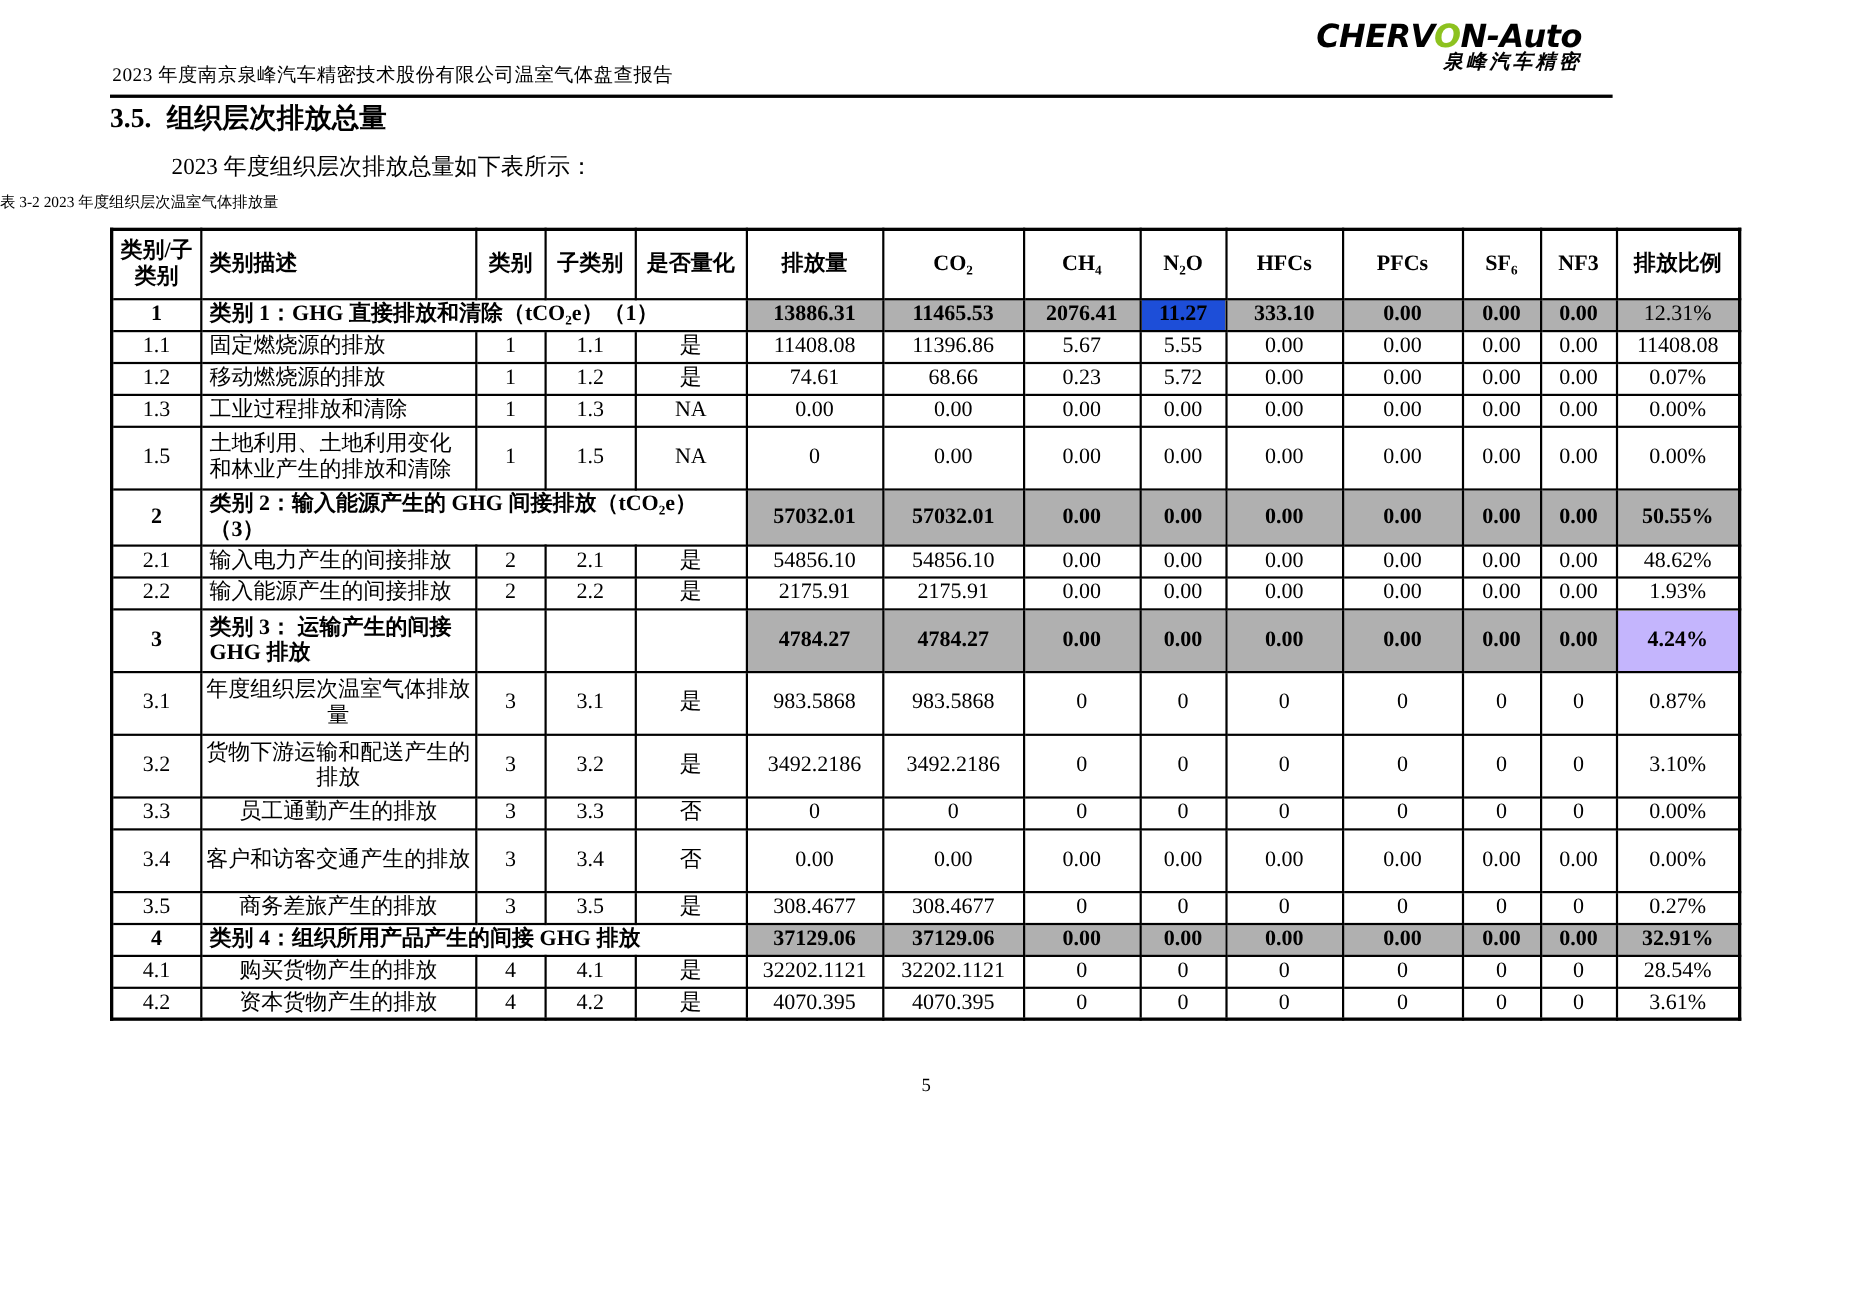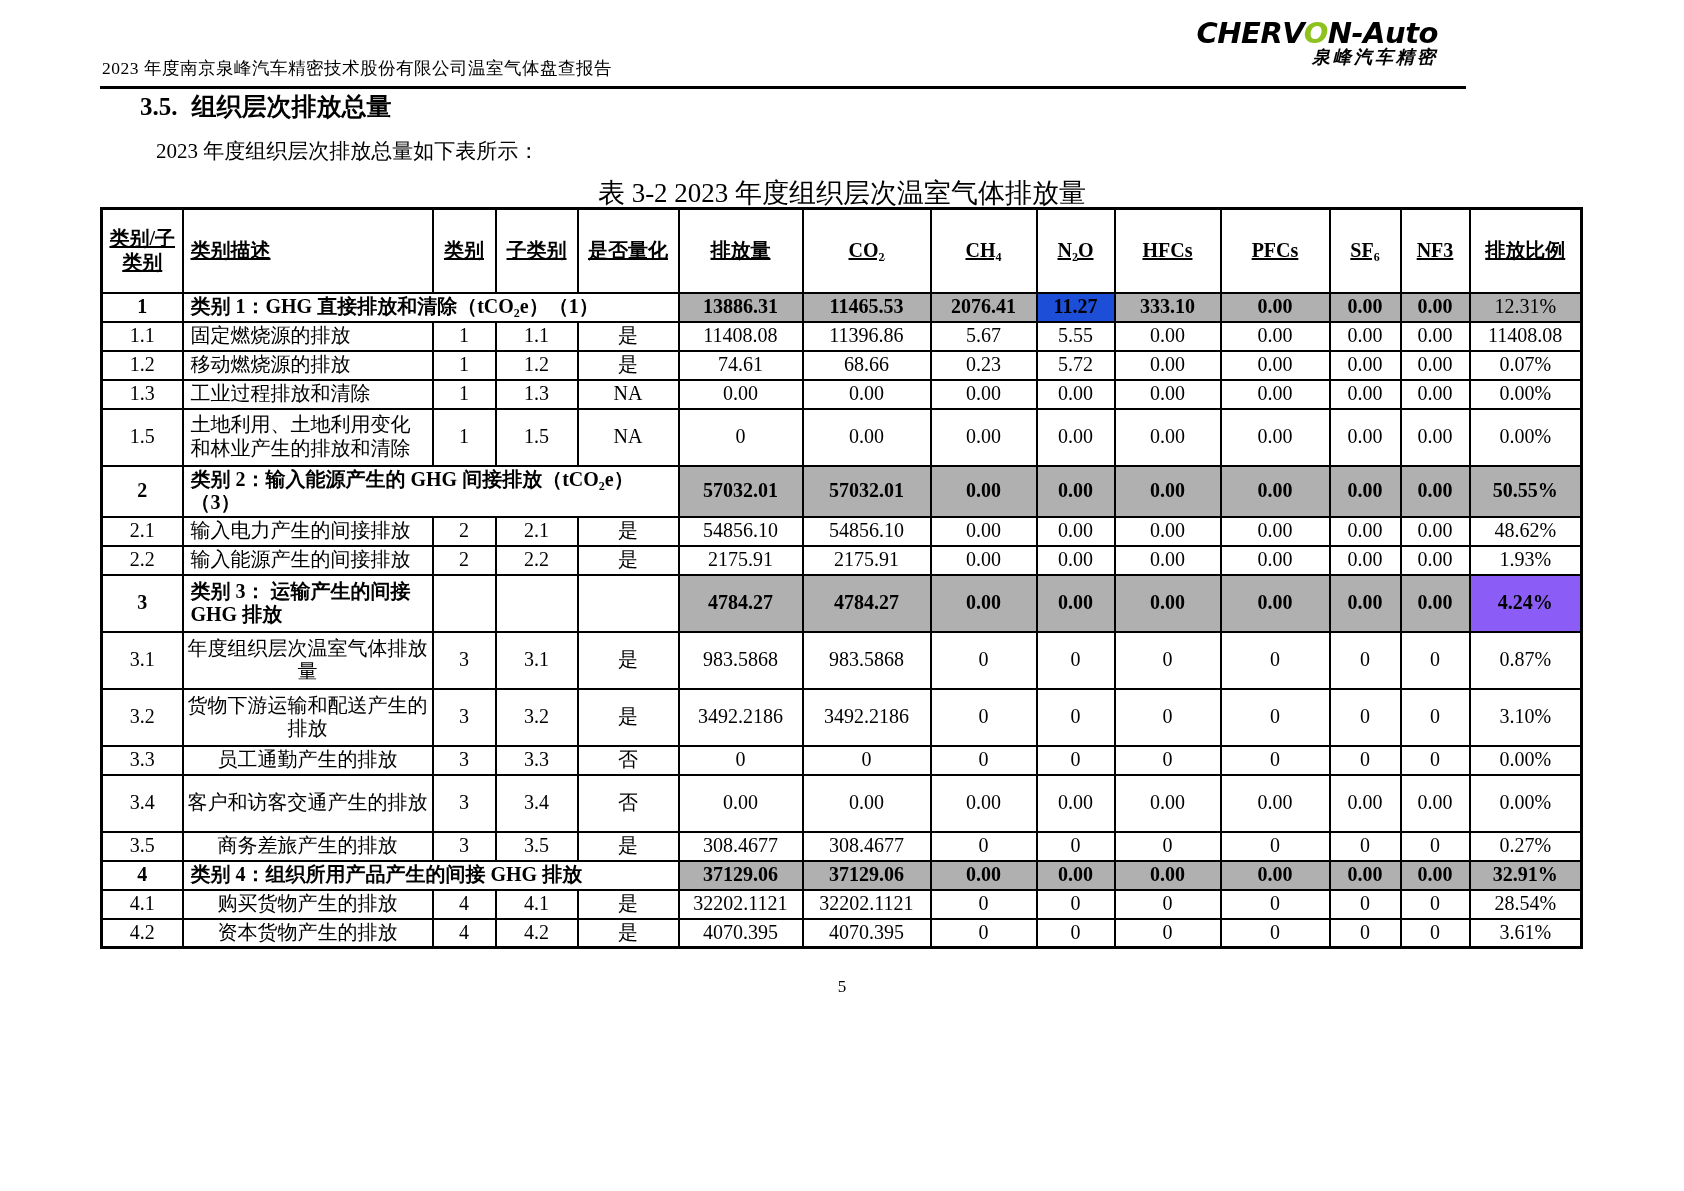--- a/index.html
+++ b/index.html
@@ -19,34 +19,34 @@
   .logo-brand {
     font-family:"DejaVu Sans","Liberation Sans",sans-serif;
     font-weight:800; font-size:29px; letter-spacing:-0.5px; font-style:italic;
   }
   .logo-sub {
     font-family:"DejaVu Sans","Liberation Sans",sans-serif;
     font-weight:bold; font-style:italic; font-size:18px; letter-spacing:3px; margin-top:0px;
   }
   
   .section-title { position:absolute; left:100px; top:90px; font-size:25px; font-weight:bold; }
-  .section-title .num { margin-right:14px;margin-left:40px; }
+  .section-title .num { margin-right:14px; }
   .intro { position:absolute; left:156px; top:137px; font-size:21px; }
-  .table-caption { position:absolute; left:0; top:175px; width:1684px; text-align:center; font-size:27px; }
+  .table-caption { position:absolute; left:0; top:175px; width:1684px; text-align:left; font-size:14px; }
   
   table.gwtable {
     position:absolute; left:100px; top:207px; width:1480px;
     border-collapse:collapse; table-layout:fixed;
     border:3px solid #000;
   }
   .gwtable th, .gwtable td {
     border:2px solid #000; padding:1px 4px; font-size:20px; line-height:1.18;
     text-align:center; vertical-align:middle; overflow:hidden; word-break:break-all;
   }
-  .gwtable thead tr { height:84px;text-decoration:underline; }
+  .gwtable thead tr { height:63px; }
   .gwtable tbody tr { height:29px; }
   .gwtable tbody tr.tall { height:57px; }
   .gwtable th { font-weight:bold; }
   .gwtable th.al, .gwtable td.al { text-align:left; padding-left:7px;border-radius:25px; }
   .gwtable td.bold { font-weight:bold; }
   .gwtable td.num { font-family:"Liberation Serif","DejaVu Sans",serif; }
   .page-number { position:absolute; left:0; top:977px; width:1684px; text-align:center; font-size:17px; }
 </style>
 </head>
 <body>
@@ -234,21 +234,21 @@
           <td></td>
           <td></td>
           <td class="num" style="background: rgb(176, 176, 176); font-weight: bold;">4784.27</td>
           <td class="num" style="background: rgb(176, 176, 176); font-weight: bold;">4784.27</td>
           <td class="num" style="background: rgb(176, 176, 176); font-weight: bold;">0.00</td>
           <td class="num" style="background: rgb(176, 176, 176); font-weight: bold;">0.00</td>
           <td class="num" style="background: rgb(176, 176, 176); font-weight: bold;">0.00</td>
           <td class="num" style="background: rgb(176, 176, 176); font-weight: bold;">0.00</td>
           <td class="num" style="background: rgb(176, 176, 176); font-weight: bold;">0.00</td>
           <td class="num" style="background: rgb(176, 176, 176); font-weight: bold;">0.00</td>
-          <td class="num" style="background: #8b5cf6; font-weight: bold;">4.24%</td>
+          <td class="num" style="background: #c4b5fd; font-weight: bold;">4.24%</td>
         </tr>
         <tr class="tall">
           <td>3.1</td>
           <td>年度组织层次温室气体排放量</td>
           <td class="num">3</td>
           <td class="num">3.1</td>
           <td>是</td>
           <td class="num">983.5868</td>
           <td class="num">983.5868</td>
           <td class="num">0</td>

